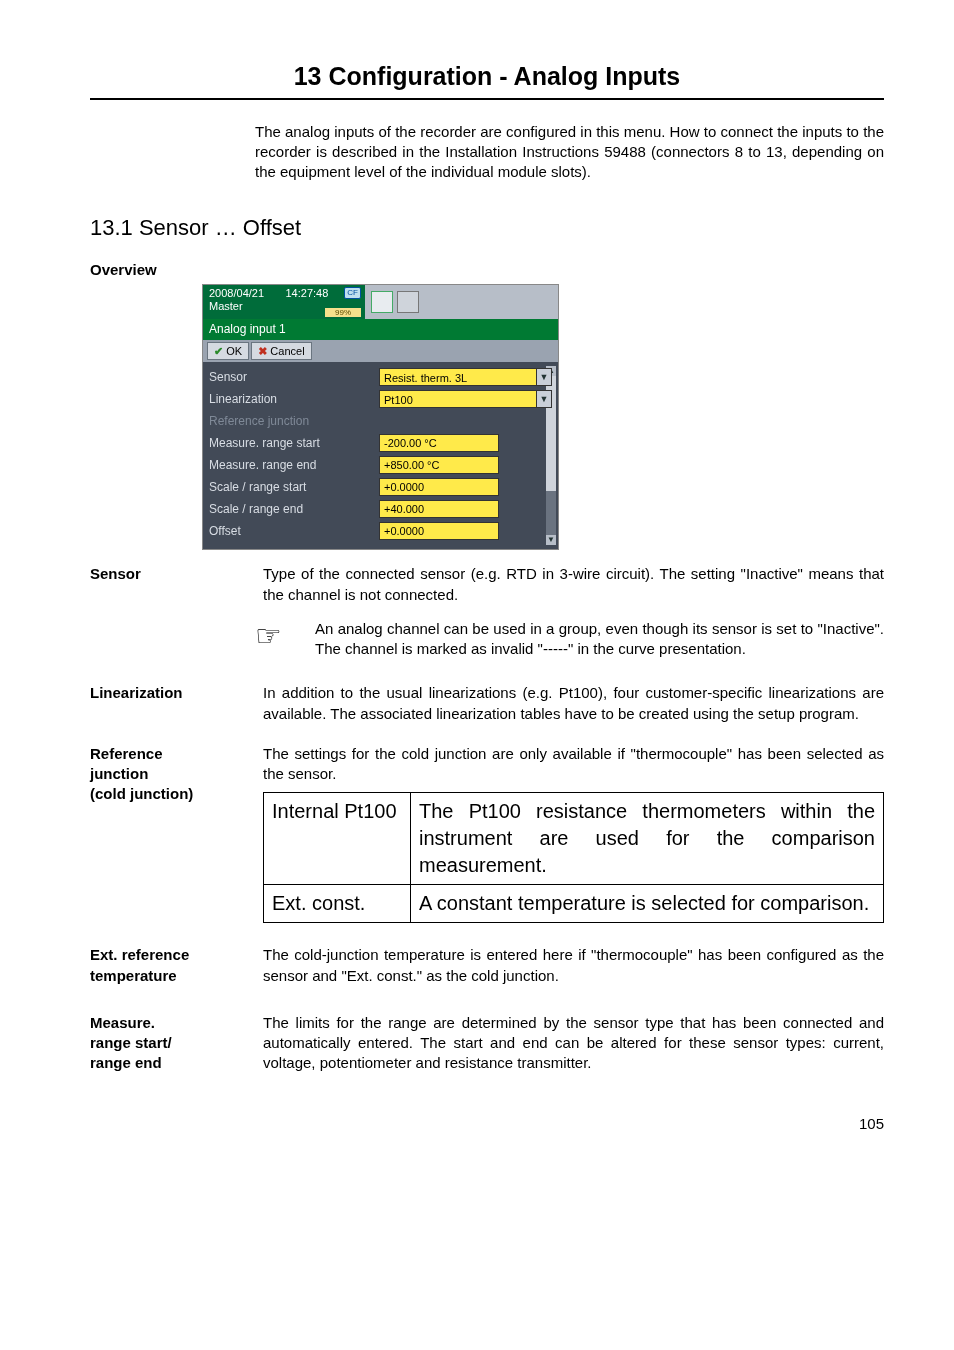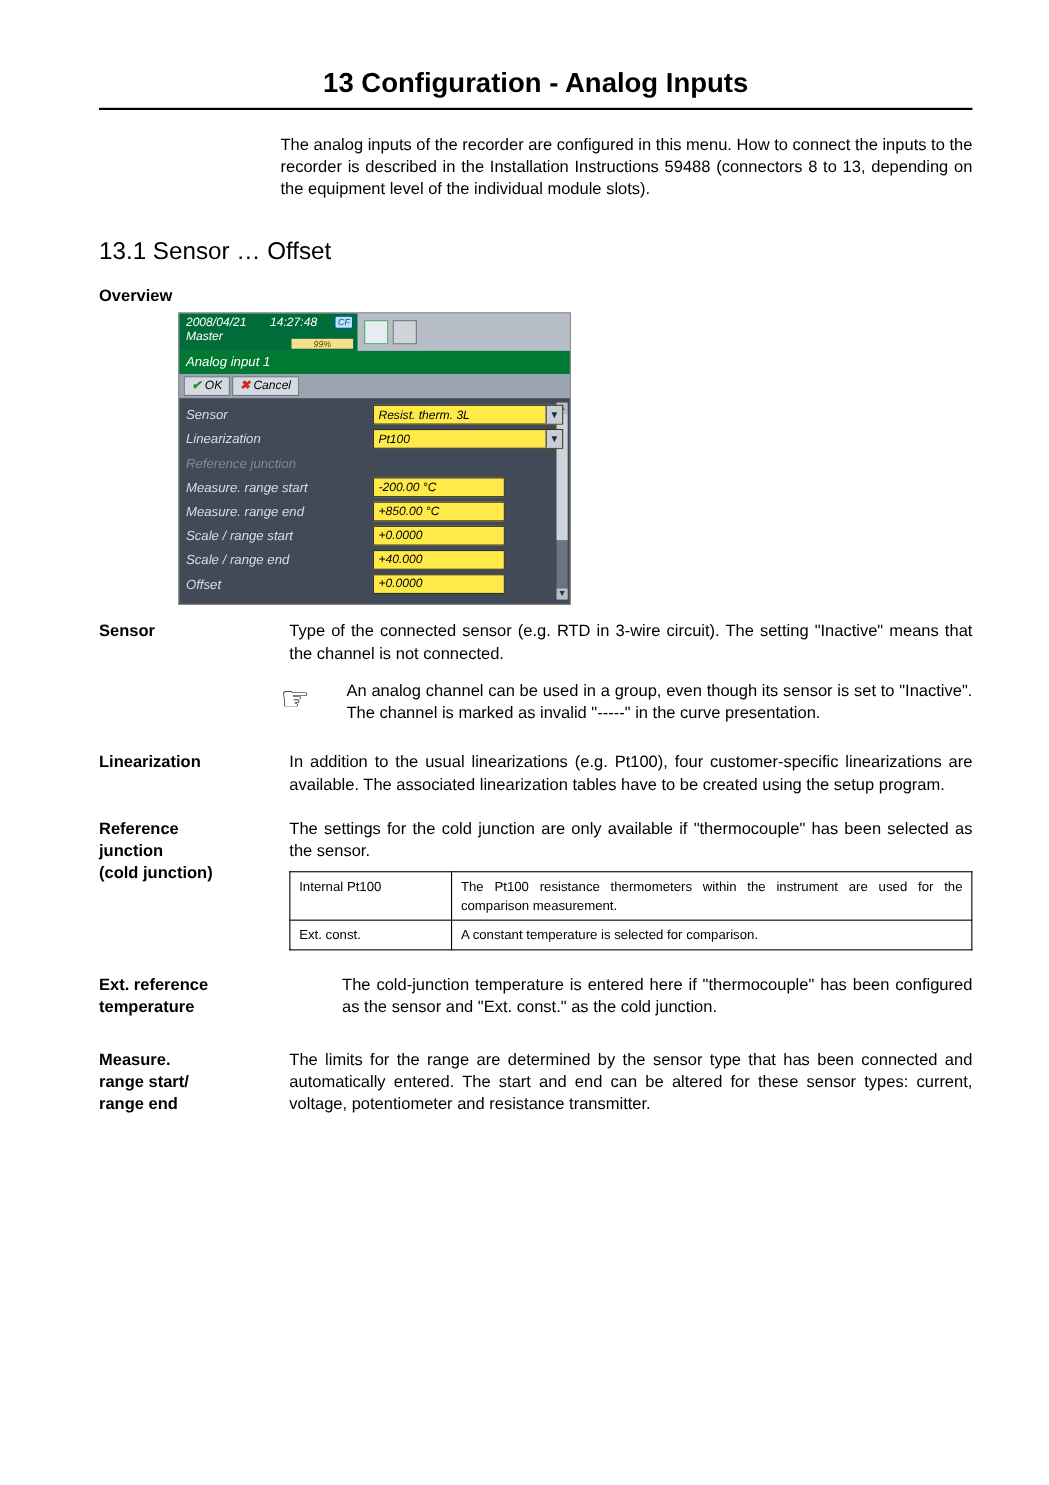--- a/index.html
+++ b/index.html
@@ -45,24 +45,23 @@
     flex: 0 0 165px;
     font-weight: bold;
     font-size: 15px;
     padding-right: 8px;
   }
   .side-content {
     flex: 1 1 auto;
     text-align: justify;
   }
   .screenshot-wrap {
-    margin-left: 72px;
+    margin-left: 112px;
     margin-top: 4px;
     margin-bottom: 8px;
-    font-style: italic;
   }
   .screenshot {
     width: 355px;
     border: 1px solid #888;
     font-family: Arial, sans-serif;
     font-size: 12px;
     background: #9aa3b0;
   }
   .ss-top {
     display: flex;
@@ -90,21 +89,21 @@
     padding: 0 2px;
     border-radius: 2px;
   }
   .ss-top-left .pct {
     position: absolute;
     right: 4px;
     bottom: 2px;
     background: #f7e08c;
     color: #5a4a00;
     font-size: 8px;
-    padding: 0 20px;
+    padding: 0 10px;
   }
   .ss-top-icons {
     display: flex;
     align-items: center;
     gap: 4px;
     padding-left: 6px;
   }
   .ss-tool {
     width: 20px;
     height: 20px;
@@ -241,21 +240,21 @@
 
   table.ref {
     border-collapse: collapse;
     width: 100%;
     margin-top: 8px;
   }
   table.ref td {
     border: 1px solid #000;
     padding: 5px 8px;
     vertical-align: top;
-    font-size: 12px;
+    font-size: 20px;
   }
   table.ref td:first-child {
     width: 130px;
   }
   .page-num {
     text-align: right;
     font-size: 15px;
     margin-top: 40px;
   }
 </style>
@@ -396,30 +395,31 @@
         </tr>
         <tr>
           <td>Ext. const.</td>
           <td>A constant temperature is selected for comparison.</td>
         </tr>
       </tbody>
         </table>
     </div>
   </div>
 
-  <div class="row" style="margin-top:22px;gap:48px;">
+  <div class="row" style="margin-top:22px;">
     <div class="side-label">
       <span>Ext. reference</span><br>
       <span>temperature</span>
     </div>
     <div class="side-content">The cold-junction temperature is entered here if  "thermocouple" has been configured as the sensor and "Ext. const." as the cold junction.</div>
   </div>
 
   <div class="row" style="margin-top:27px;">
     <div class="side-label">
       <span>Measure.</span><br>
       <span>range start/</span><br>
       <span>range end</span>
     </div>
     <div class="side-content">The limits for the range are determined by the sensor type that has been connected and automatically entered. The start and end can be altered for these sensor types: current, voltage, potentiometer and resistance transmitter.</div>
   </div>
 
+  <div class="page-num">105</div>
 </div>
 
 </body></html>

